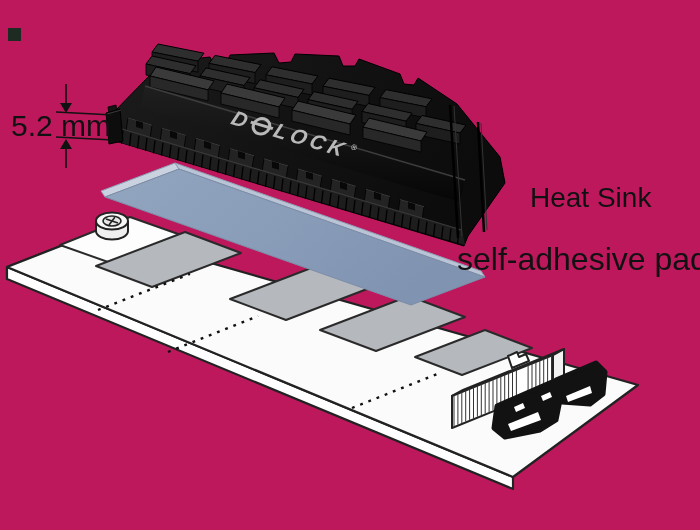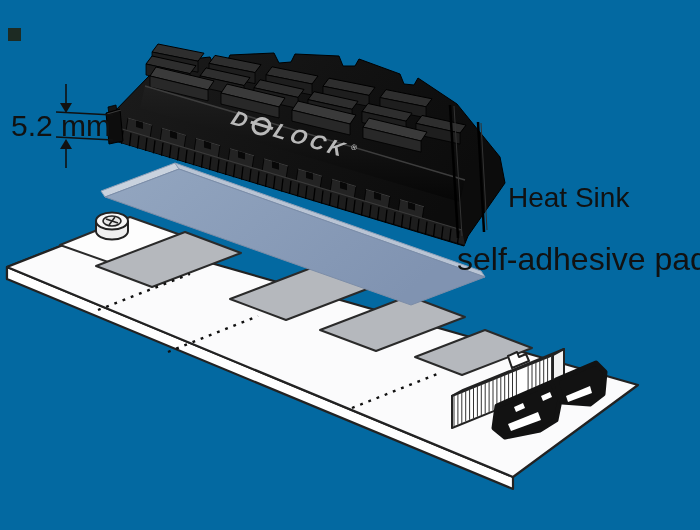--- a/index.html
+++ b/index.html
@@ -1,21 +1,21 @@
 <!DOCTYPE html>
 <html><head>
 <meta charset="utf-8">
 <style>
   html,body{margin:0;padding:0;background:#ffffff;}
-  .stage{position:relative;width:700px;height:530px;background:#0369a1;overflow:hidden;
+  .stage{position:relative;width:700px;height:530px;background:#be185d;overflow:hidden;
          font-family:"Liberation Sans", sans-serif;}
   .stage svg{position:absolute;left:0;top:0;}
   .lbl{position:absolute;color:#111;white-space:nowrap;}
   .lbl-dim{left:11px;top:109px;font-size:30px;}
-  .lbl-hs{left:508px;top:182px;font-size:28px;}
+  .lbl-hs{left:530px;top:182px;font-size:28px;}
   .lbl-pad{left:457px;top:241px;font-size:32px;}
   .lbl-mod{left:497px;top:300px;font-size:28px;word-spacing:7px;}
   .corner-art{position:absolute;left:8px;top:28px;width:13px;height:13px;background:#1d2b23;}
   .hs-logo{position:absolute;left:237px;top:106px;transform:rotate(16.5deg) skewX(-6deg);
            transform-origin:left top;display:flex;align-items:center;
            font-weight:bold;font-style:italic;font-size:21px;letter-spacing:4px;color:#b9b9b9;}
   .hs-logo .ring{display:inline-block;width:13px;height:13px;border:3px solid #b9b9b9;
            border-radius:50%;position:relative;margin:0 4px 0 2px;}
   .hs-logo .ring:after{content:"";position:absolute;left:-5px;right:-5px;top:4px;height:3px;
            background:#b9b9b9;}

